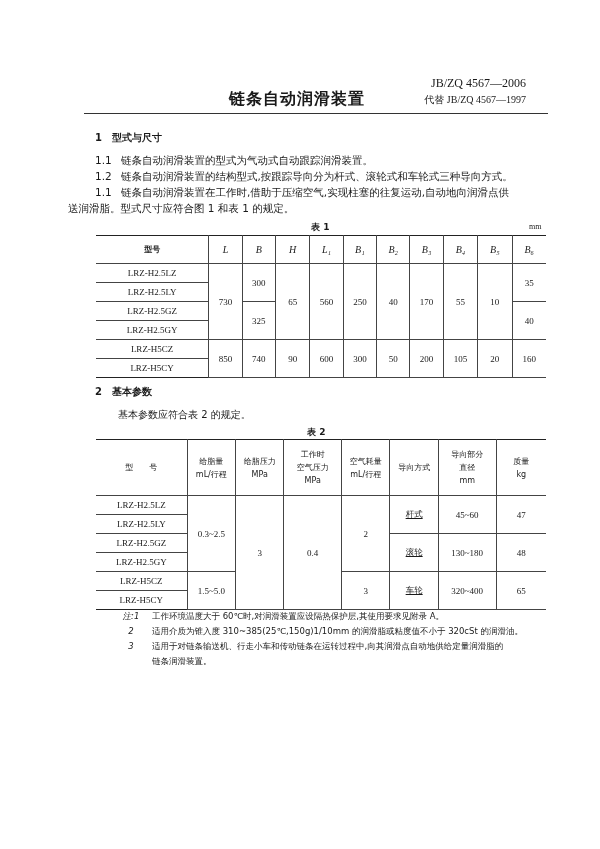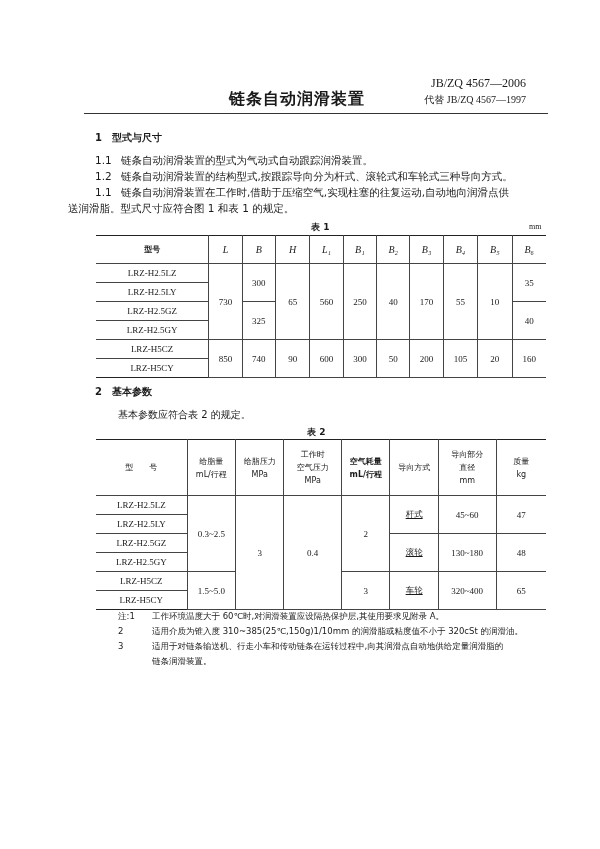--- a/index.html
+++ b/index.html
@@ -27,21 +27,21 @@
   .t1 { left: 96px; top: 235px; width: 450px; }
   .t1 th { height: 27px; font-style: italic; font-size: 10px; }
   .t1 th.model-h { font-style: normal; font-family: "DejaVu Sans", sans-serif; font-size: 8px; font-weight: bold; }
   .t1 td { height: 18px; }
   .t2 { left: 96px; top: 439px; width: 450px; }
   .t2 th { height: 55px; font-family: "DejaVu Sans", sans-serif; font-size: 8px; line-height: 13px; }
   .t2 td { height: 18px; }
   .t2 td.cjk { font-family: "DejaVu Sans", sans-serif; font-size: 8.5px; text-decoration: underline; }
   .notes { left: 118px; top: 609px; font-size: 8.5px; line-height: 15px; font-family: "DejaVu Sans", sans-serif; width: 430px; }
   .notes .row { display: flex; }
-  .notes .lbl { width: 26px; flex: none; text-align: left; padding-right: 8px; }
+  .notes .lbl { width: 26px; flex: none; text-align: center; padding-right: 8px; font-style: italic; }
 </style>
 </head>
 <body>
 
 <div class="abs std-code">JB/ZQ 4567—2006</div>
 <div class="abs title">链条自动润滑装置</div>
 <div class="abs std-replace">代替 JB/ZQ 4567—1997</div>
 <div class="abs rule"></div>
 
 <div class="abs h1" style="top:131px;">1　型式与尺寸</div>
@@ -133,21 +133,21 @@
     </th>
     <th style="width:46px;">
       <span>给脂压力</span><br>
       <span>MPa</span>
     </th>
     <th style="width:55px;">
       <span>工作时</span><br>
       <span>空气压力</span><br>
       <span>MPa</span>
     </th>
-    <th style="width:46px;font-weight:bold;">
+    <th style="width:46px;">
       <span>空气耗量</span><br>
       <span>mL/行程</span>
     </th>
     <th style="width:46px;">导向方式</th>
     <th style="width:55px;">
       <span>导向部分</span><br>
       <span>直径</span><br>
       <span>mm</span>
     </th>
     <th style="width:48px;">

